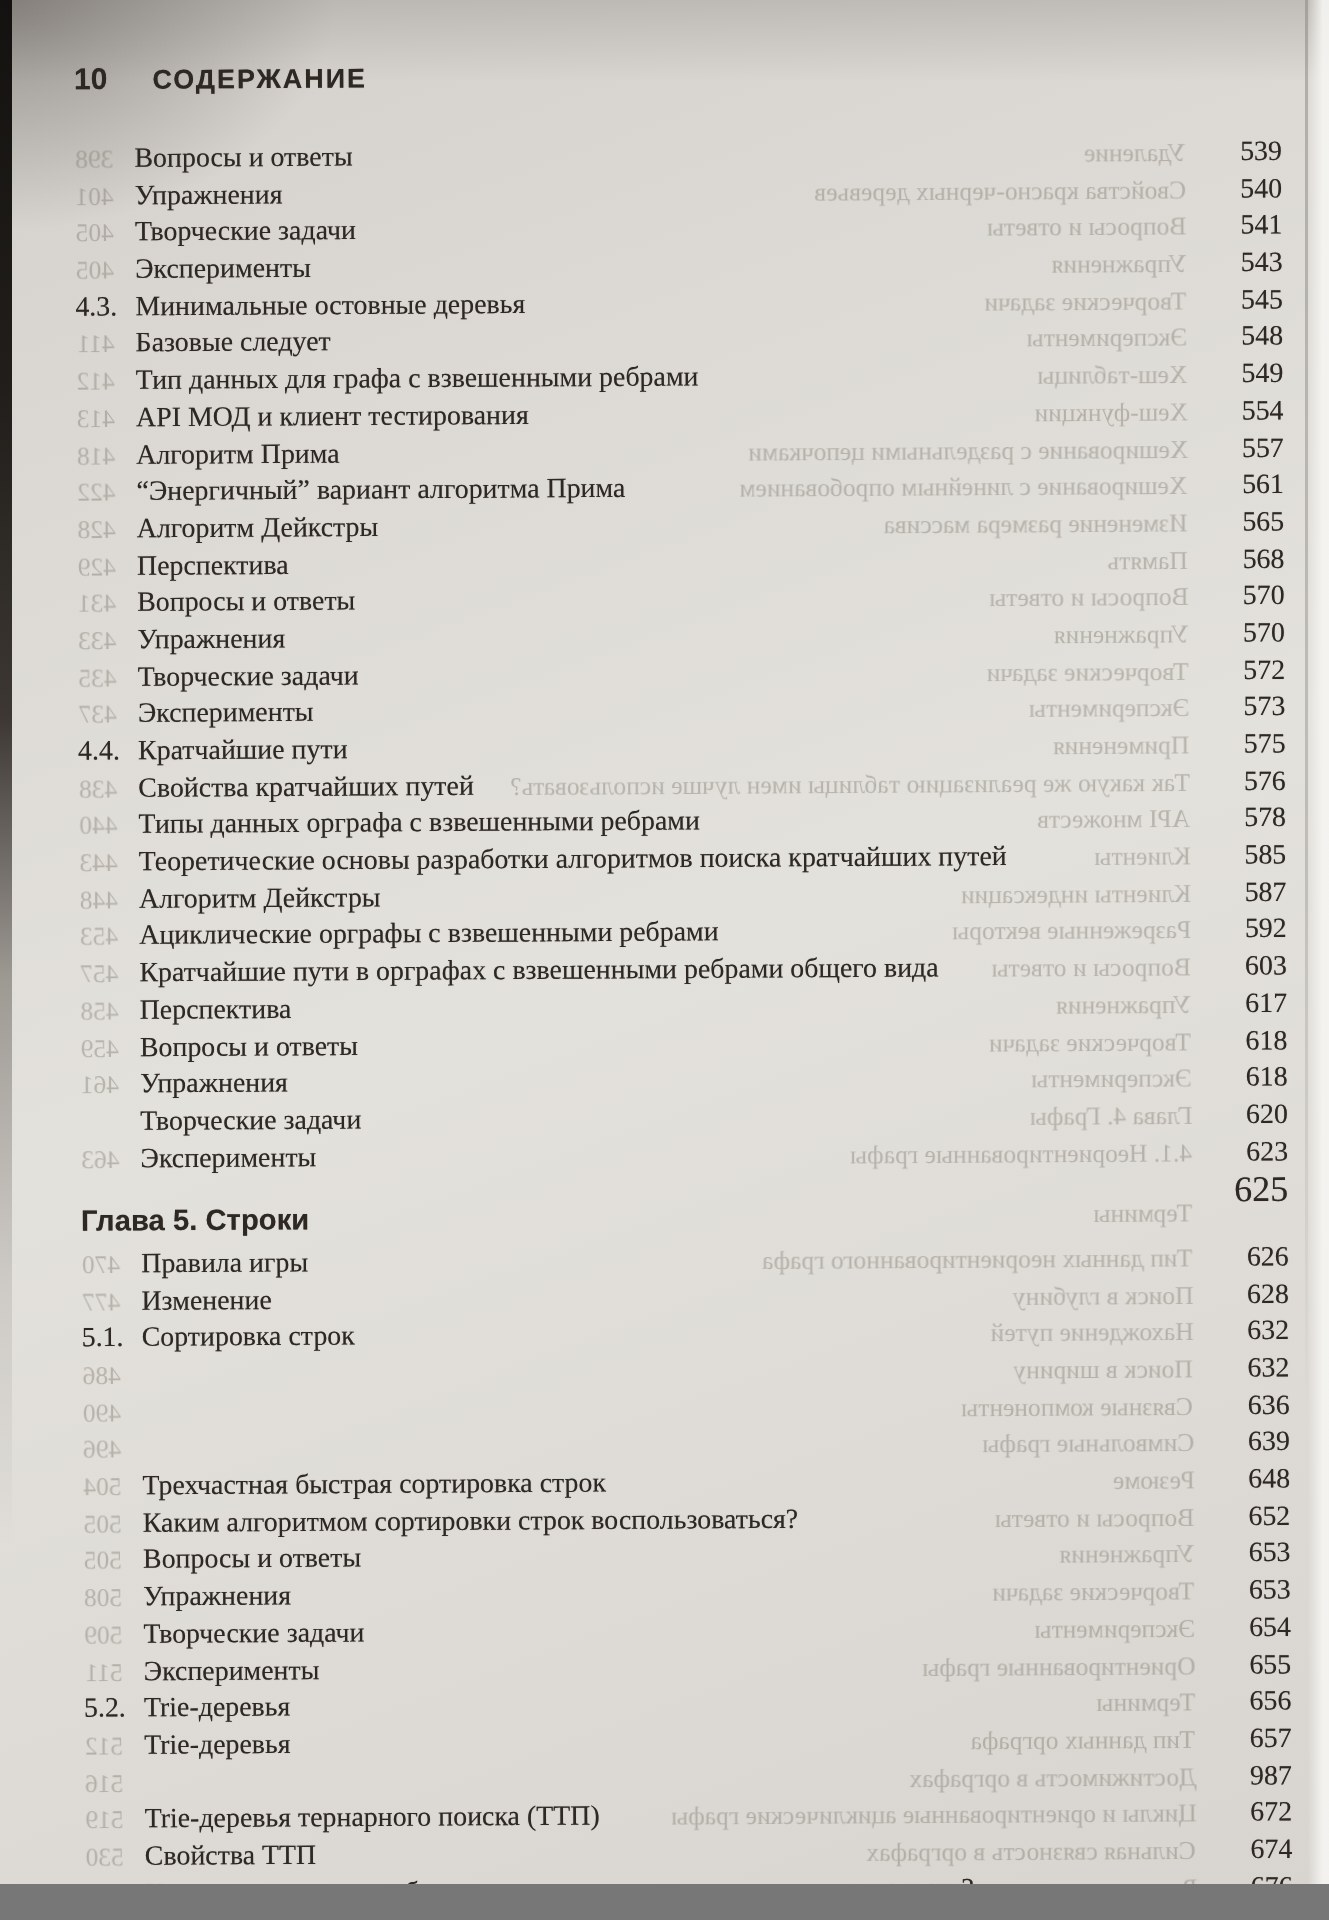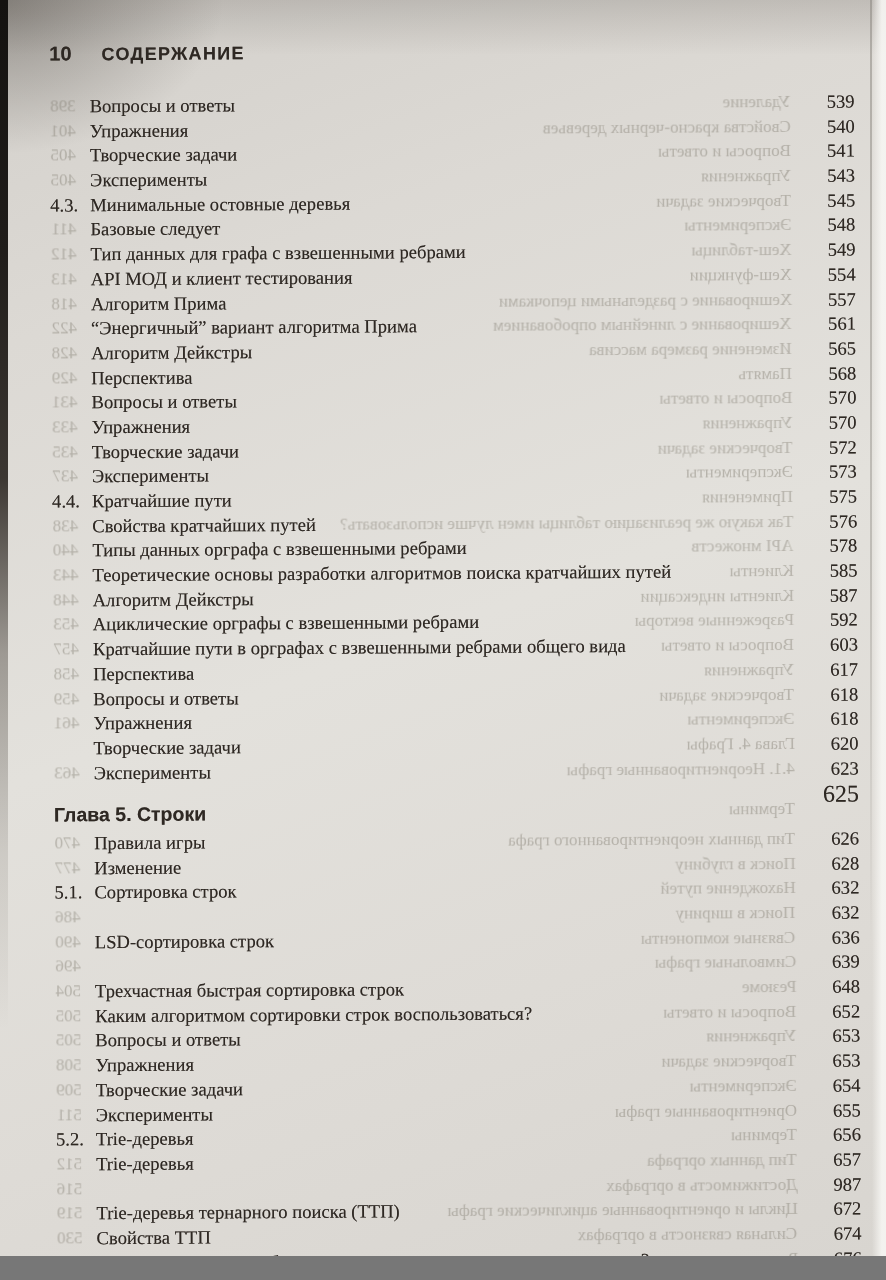--- a/index.html
+++ b/index.html
@@ -326,21 +326,20 @@
         <div class="row sub">
         <span class="ghost ghost-num">486</span>
         <span class="ghost ghost-text">Поиск в ширину</span>
         <span class="sec"></span>
         <span class="pg">632</span>
       </div>
         <div class="row sub">
         <span class="ghost ghost-num">490</span>
         <span class="ghost ghost-text">Связные компоненты</span>
         <span class="sec"></span>
-        <span class="lbl">LSD-сортировка строк</span>
         <span class="pg">636</span>
       </div>
         <div class="row sub">
         <span class="ghost ghost-num">496</span>
         <span class="ghost ghost-text">Символьные графы</span>
         <span class="sec"></span>
         <span class="pg">639</span>
       </div>
         <div class="row sub">
         <span class="ghost ghost-num">504</span>

